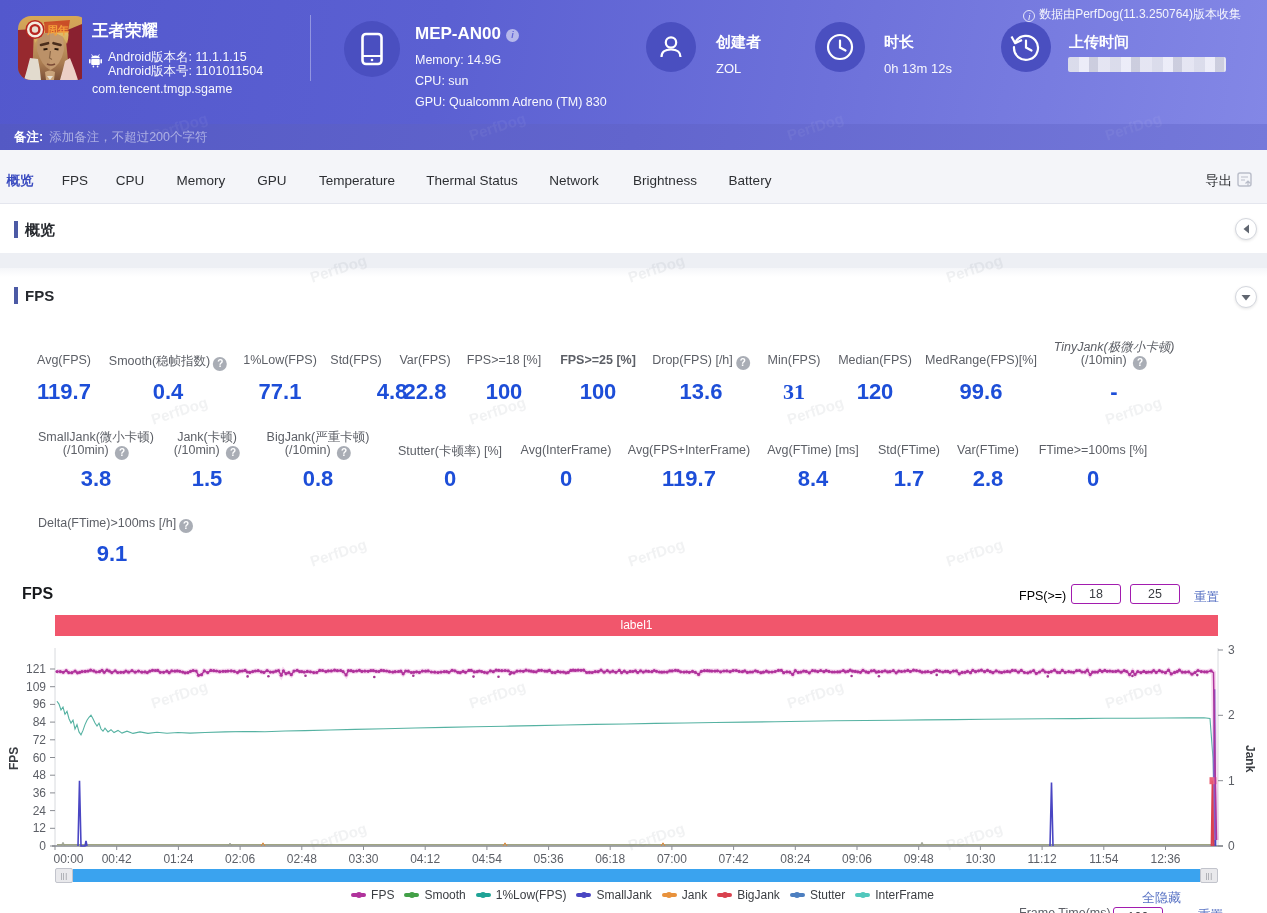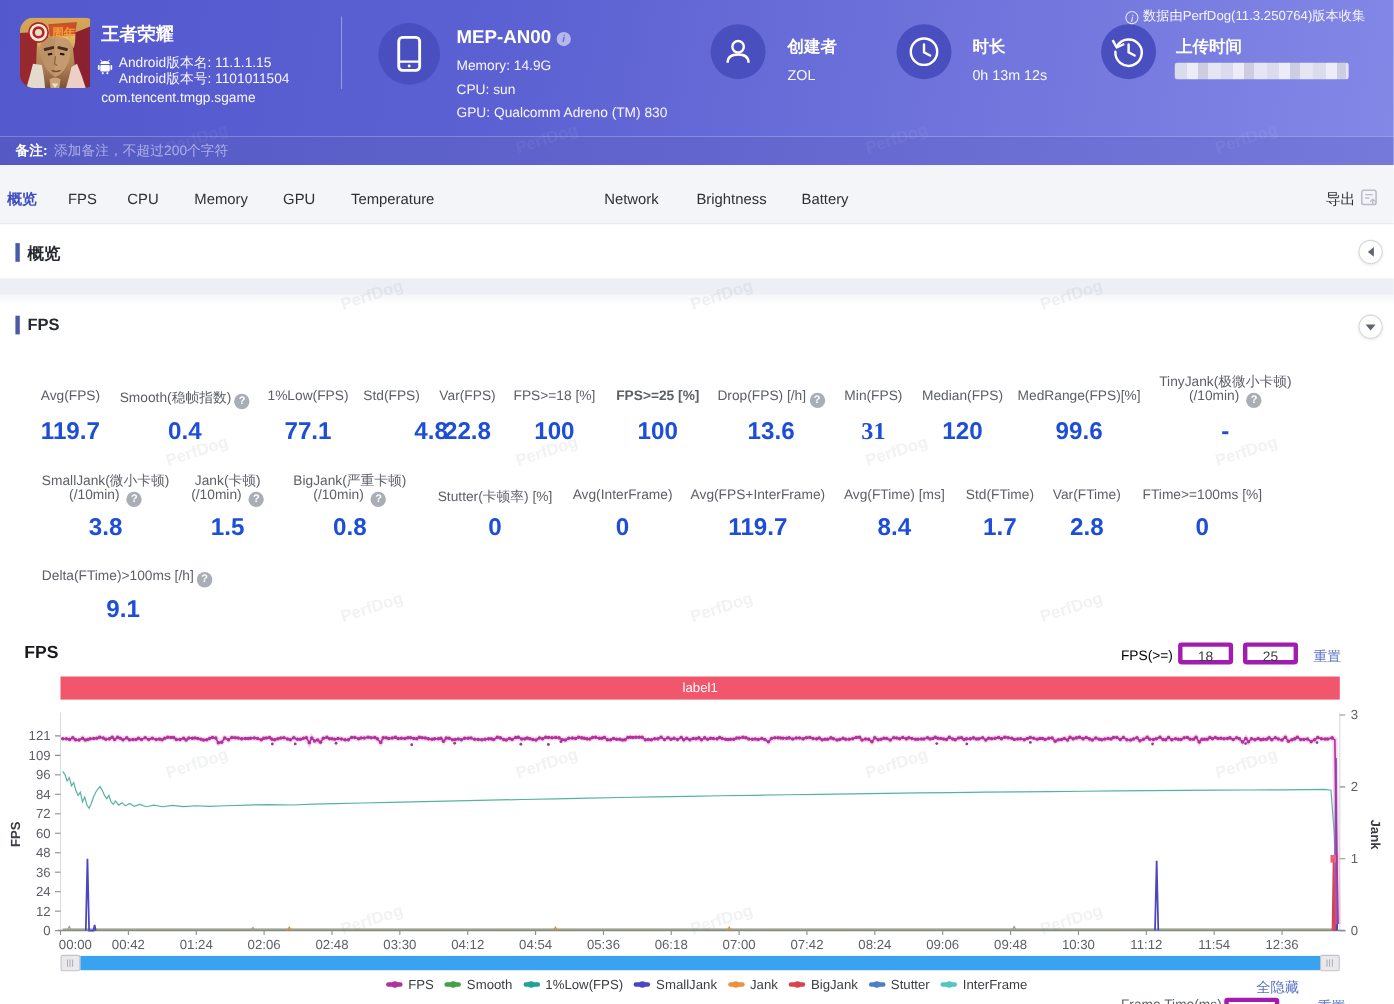--- a/index.html
+++ b/index.html
@@ -35,21 +35,21 @@
 .sectitle { position:absolute; font-size:15px; font-weight:bold; color:#26292e; }
 .secbar { position:absolute; width:4px; height:17px; background:#4c5aa5; }
 .circbtn { position:absolute; width:22px; height:22px; border:1px solid #d4d7de; border-radius:50%; background:#fff; text-align:center; box-shadow:0 1px 3px rgba(0,0,0,0.10); }
 
 .slabel { position:absolute; transform:translateX(-50%); font-size:12.5px; color:#5c5f66; white-space:nowrap; text-align:center; }
 .sval { position:absolute; transform:translateX(-50%); font-size:22px; font-weight:bold; color:#1d4ed8; white-space:nowrap; }
 .qm { display:inline-block; width:14px; height:14px; border-radius:50%; background:#a9adb5; color:#fff; font-size:10px; line-height:14px; text-align:center; vertical-align:-2px; margin-left:3px; font-weight:bold; }
 
 #fpslbl { position:absolute; left:22px; top:585px; font-size:16px; font-weight:bold; color:#17191c; }
 #fpsctrl { position:absolute; left:1019px; top:589px; font-size:12.5px; color:#000000; }
-.numbox { display:inline-block; width:50px; height:20px; border:4px solid #a21caf; border-radius:3px; text-align:center; line-height:18px; font-size:12.5px; color:#3a3d42; background:#fff; vertical-align:middle; }
+.numbox { display:inline-block; width:50px; height:20px; border:1px solid #a21caf; border-radius:3px; text-align:center; line-height:18px; font-size:12.5px; color:#3a3d42; background:#fff; vertical-align:middle; }
 #banner { position:absolute; left:55px; top:615px; width:1163px; height:21px; background:#f1566c; color:#fff; font-size:12px; text-align:center; line-height:21px; }
 #scrollbar { position:absolute; left:55px; top:869px; width:1163px; height:13px; }
 #scrollbar .bar { position:absolute; left:18px; top:0; width:1127px; height:13px; background:#3aa3ef; }
 #scrollbar .hnd { position:absolute; top:-1px; width:18px; height:15px; background:#e9e9ec; border:1px solid #c2c4cc; border-radius:2px; color:#8a8d94; font-size:7px; text-align:center; line-height:13px; letter-spacing:0.5px; }
 #legend { position:absolute; left:9px; top:888px; width:1267px; height:16px; font-size:12px; color:#3a3d42; text-align:center; }
 #legend .li { display:inline-block; margin:0 5px; }
 .lmark { display:inline-block; width:15px; height:4px; border-radius:2px; vertical-align:2px; margin-right:5px; position:relative; }
 .lmark:after { content:""; position:absolute; left:4.5px; top:-1px; width:6px; height:6px; border-radius:50%; background:inherit; }
 #hideall { position:absolute; right:86px; top:889px; font-size:13px; color:#5872c4; }
 #ftrow { position:absolute; left:1019px; top:906px; font-size:12.5px; color:#5c5f66; }
@@ -142,20 +142,21 @@
 <div id="blur"></div>
 <div id="verinfo"><span style="display:inline-block;width:12px;height:12px;border:1px solid rgba(255,255,255,0.8);border-radius:50%;font-size:9px;line-height:12px;text-align:center;font-style:italic;vertical-align:-2px;margin-right:4px;">i</span>数据由PerfDog(11.3.250764)版本收集</div>
 <div id="remark"><b>备注:</b><span>添加备注，不超过200个字符</span></div>
 <div id="tabs">
   <div class="tab active" style="left:20px">概览</div>
   <div class="tab" style="left:75px">FPS</div>
   <div class="tab" style="left:130px">CPU</div>
   <div class="tab" style="left:201px">Memory</div>
   <div class="tab" style="left:272px">GPU</div>
   <div class="tab" style="left:357px">Temperature</div>
+  <div class="tab" style="left:472px">Thermal Status</div>
   <div class="tab" style="left:574px">Network</div>
   <div class="tab" style="left:665px">Brightness</div>
   <div class="tab" style="left:750px">Battery</div>
   <div id="export">导出 <svg width="17" height="17" viewBox="0 0 17 17" style="vertical-align:-3px">
         <rect x="2" y="2" width="13" height="13" rx="2" fill="none" stroke="#b9bdc9" stroke-width="1.4"></rect>
         <path d="M5 6h7M5 9h4M9.5 12.5l2.5-2.5 2.5 2.5M12 10v5" stroke="#b9bdc9" stroke-width="1.2" fill="none"></path>
       </svg></div>
 </div>
 <div id="sec-ov">
   <div class="secbar" style="left:14px; top:17px;"></div>
@@ -188,21 +189,21 @@
 <div class="slabel" style="left:598px; top:353px;font-weight:bold;">FPS&gt;=25 [%]</div>
 <div class="sval" style="left:598px; top:379px;">100</div>
 <div class="slabel" style="left:701px; top:353px;">Drop(FPS) [/h]<span class="qm">?</span></div>
 <div class="sval" style="left:701px; top:379px;">13.6</div>
 <div class="slabel" style="left:794px; top:353px;">Min(FPS)</div>
 <div class="sval" style="left:794px; top:379px;font-family:Liberation Serif, serif;">31</div>
 <div class="slabel" style="left:875px; top:353px;">Median(FPS)</div>
 <div class="sval" style="left:875px; top:379px;">120</div>
 <div class="slabel" style="left:981px; top:353px;">MedRange(FPS)[%]</div>
 <div class="sval" style="left:981px; top:379px;">99.6</div>
-<div class="slabel" style="left:1114px; top:339px;">TinyJank(极微小卡顿)</div>
+<div class="slabel" style="left:1114px; top:339px;font-style:italic;">TinyJank(极微小卡顿)</div>
 <div class="slabel" style="left:1114px; top:353px;">(/10min)&nbsp;<span class="qm">?</span></div>
 <div class="sval" style="left:1114px; top:379px;">-</div>
 <div class="slabel" style="left:96px; top:429px;">SmallJank(微小卡顿)</div>
 <div class="slabel" style="left:96px; top:443px;">(/10min)&nbsp;<span class="qm">?</span></div>
 <div class="sval" style="left:96px; top:466px;">3.8</div>
 <div class="slabel" style="left:207px; top:429px;">Jank(卡顿)</div>
 <div class="slabel" style="left:207px; top:443px;">(/10min)&nbsp;<span class="qm">?</span></div>
 <div class="sval" style="left:207px; top:466px;">1.5</div>
 <div class="slabel" style="left:318px; top:429px;">BigJank(严重卡顿)</div>
 <div class="slabel" style="left:318px; top:443px;">(/10min)&nbsp;<span class="qm">?</span></div>

